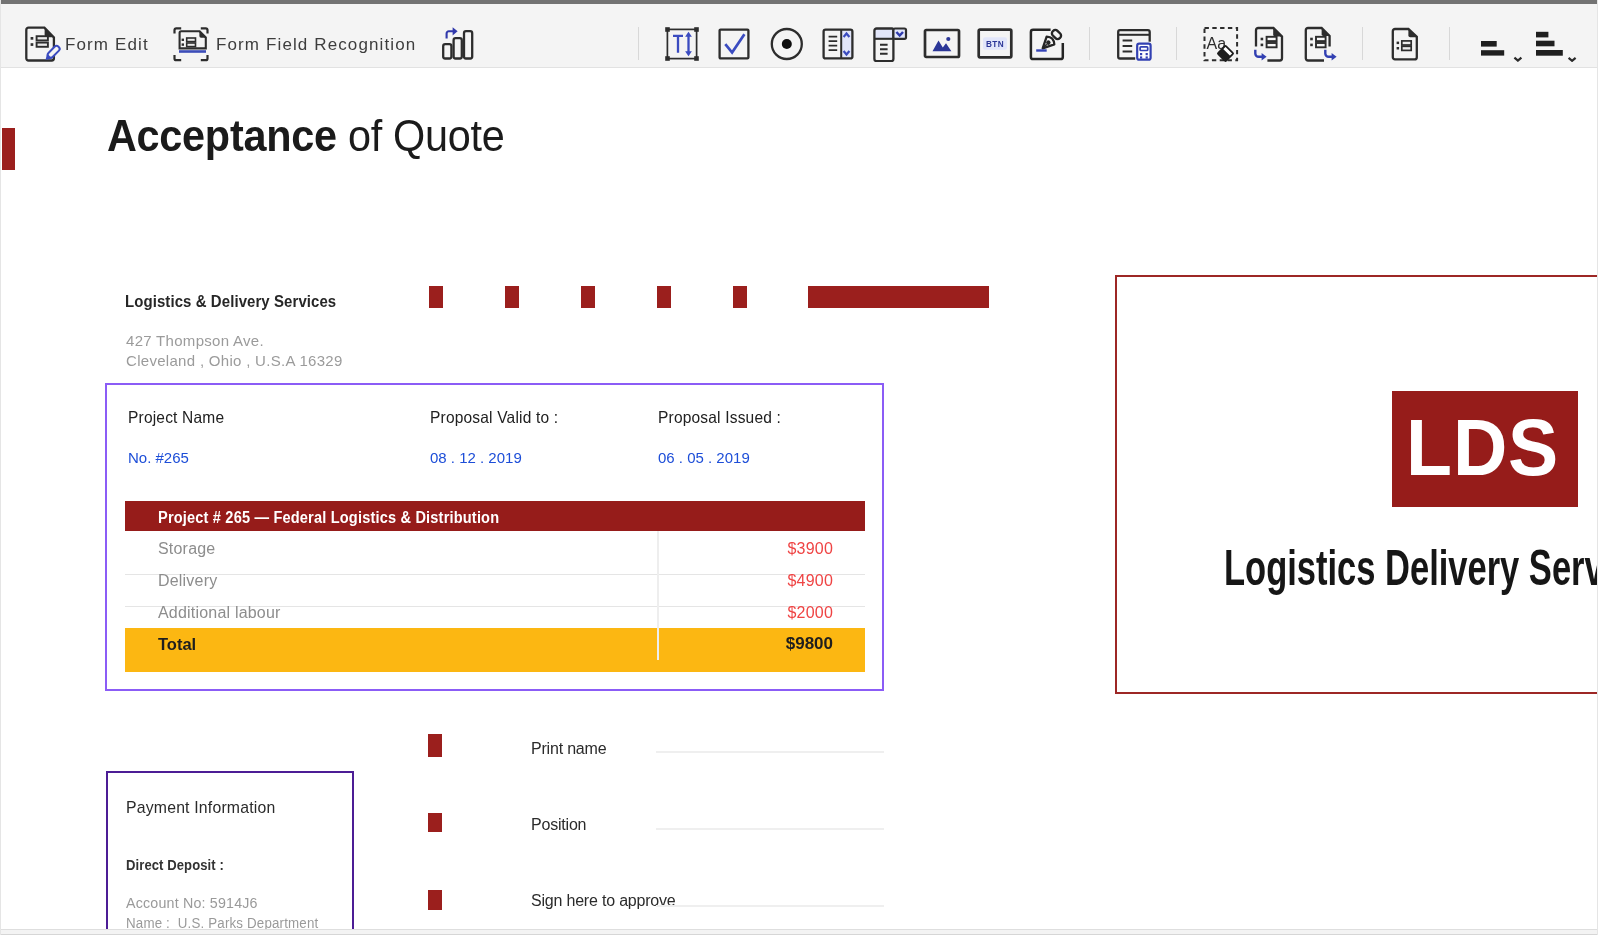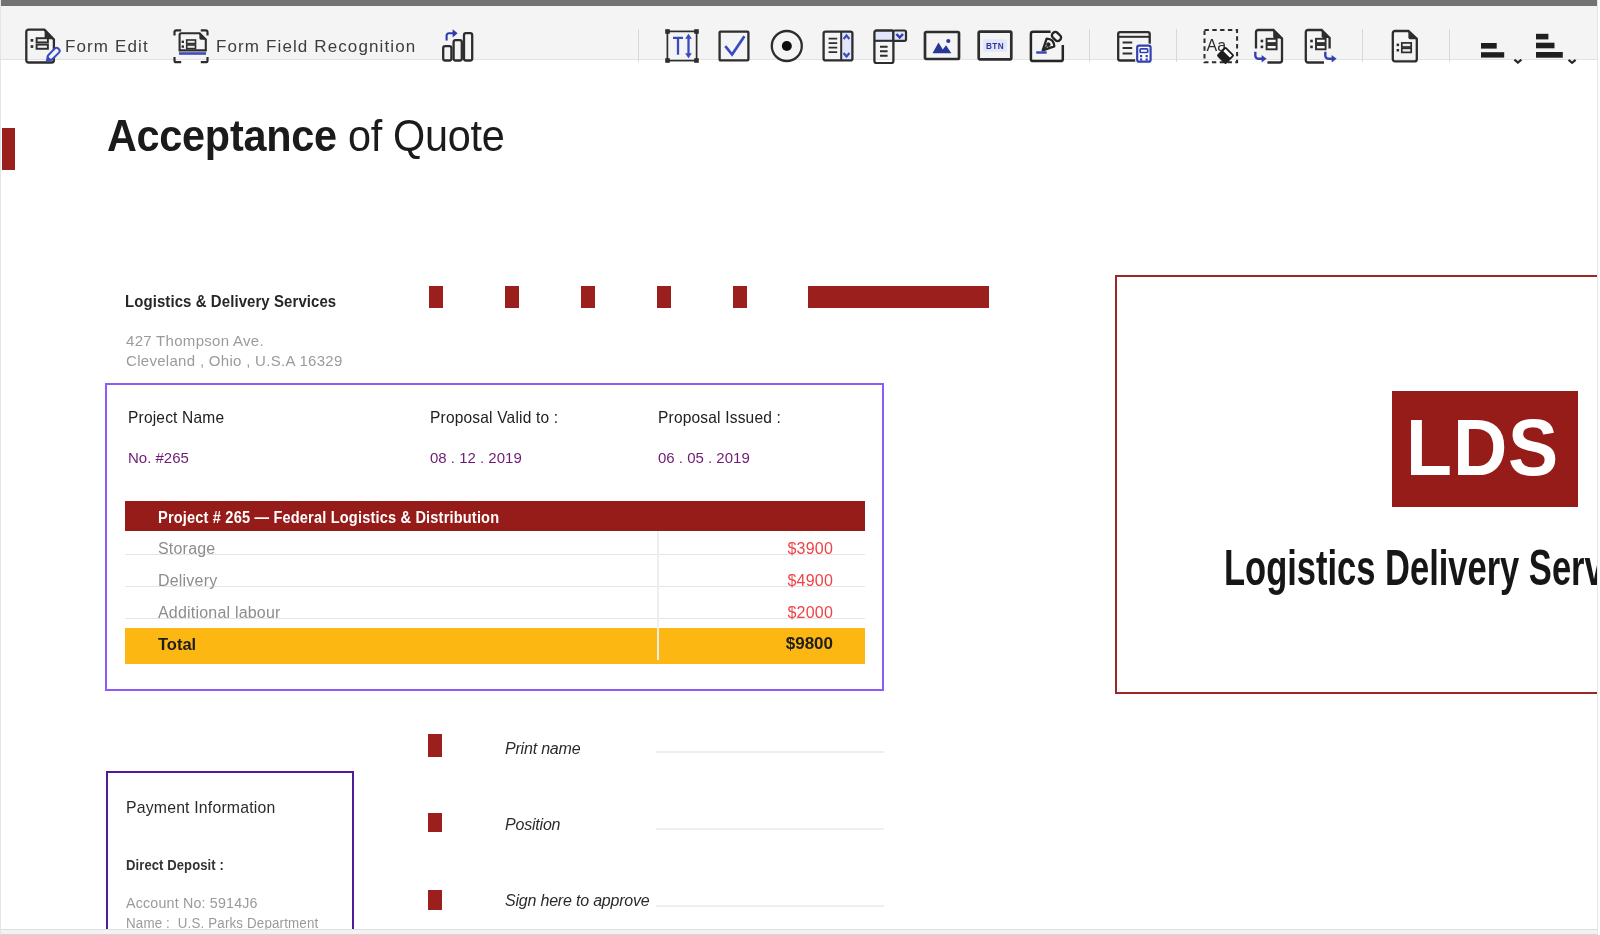--- a/index.html
+++ b/index.html
@@ -1,22 +1,22 @@
 <!DOCTYPE html>
 <html><head>
 <meta charset="utf-8">
 <style>
 * { margin:0; padding:0; box-sizing:border-box; }
 html,body { width:1600px; height:935px; overflow:hidden; }
 body { font-family:"Liberation Sans", sans-serif; background:#ffffff; position:relative; }
 .abs { position:absolute; }
 
 
-#toolbar { position:absolute; left:0; top:0; width:1600px; height:60px; z-index:10;
-  background:#f4f4f4; border-bottom:1px solid #e2e2e2; border-top:6px solid #737373; }
+#toolbar { position:absolute; left:0; top:0; width:1600px; height:68px; z-index:10;
+  background:#f4f4f4; border-bottom:1px solid #e2e2e2; border-top:4px solid #737373; }
 .tlabel { position:absolute; top:2px; height:78px; line-height:78px; font-size:17px;
   letter-spacing:1.12px; color:#3d3d3d; white-space:nowrap; }
 .sep { position:absolute; top:23px; width:1px; height:33px; background:#d8d8d8; }
 .icon { position:absolute; }
 
 
 #doc { position:absolute; left:0; top:0; width:1600px; height:935px; background:#fff; z-index:1; }
 .red { background:#9b1f1d; }
 #accent { left:2px; top:128px; width:13px; height:42px; }
 #title { left:107px; top:110px; font-size:45px; color:#1b1b1b; white-space:nowrap;
@@ -24,45 +24,45 @@
 #title b { font-weight:bold; }
 
 #lds-name { left:125px; top:292px; font-size:17px; font-weight:bold; color:#272727; letter-spacing:0.1px; transform:scaleX(0.88); transform-origin:left top; white-space:nowrap;}
 .dash { top:286px; width:14px; height:22px; }
 #dashbar { left:808px; top:286px; width:181px; height:22px; }
 #addr1 { left:126px; top:332px; font-size:15px; color:#9b9b9b; letter-spacing:0.3px;}
 #addr2 { left:126px; top:352px; font-size:15px; color:#9b9b9b; letter-spacing:0.3px;}
 
 #mainbox { left:105px; top:383px; width:779px; height:308px; border:2px solid #8b5cf6; background:#fff; }
 .h1lab { position:absolute; top:23px; font-size:16.5px; color:#212121; letter-spacing:0.2px; transform:scaleX(0.94); transform-origin:left top; white-space:nowrap; }
-.h1val { position:absolute; top:64px; font-size:15px; color:#701a75; letter-spacing:0; white-space:nowrap; }
+.h1val { position:absolute; top:64px; font-size:15px; color:#1d4ed8; letter-spacing:0; white-space:nowrap; }
 #redhead { position:absolute; left:18px; top:116px; width:740px; height:30px; background:#961c1a; }
 #redhead span { position:absolute; left:33px; top:8px; font-size:16px; font-weight:bold; color:#fff; letter-spacing:0.2px; transform:scaleX(0.91); transform-origin:left top; white-space:nowrap;}
-.trow { position:absolute; left:18px; width:740px; height:24px; border-bottom:1px solid #e5e5e5; }
+.trow { position:absolute; left:18px; width:740px; height:44px; border-bottom:1px solid #e5e5e5; }
 .trow .lab { position:absolute; left:33px; top:9px; font-size:16px; color:#8d8d8d; letter-spacing:0.2px;}
 .trow .val { position:absolute; right:32px; top:9px; font-size:16px; color:#ef4444; letter-spacing:0.2px;}
-#totrow { position:absolute; left:18px; top:243px; width:740px; height:36px; background:#fcb712;text-decoration:underline; }
+#totrow { position:absolute; left:18px; top:243px; width:740px; height:44px; background:#fcb712;text-decoration:underline; }
 #totrow .lab { position:absolute; left:33px; top:7px; font-size:16.5px; font-weight:bold; color:#1e1e1e; }
 #totrow .val { position:absolute; right:32px; top:6px; font-size:17px; font-weight:bold; color:#1e1e1e; }
 #vdiv { position:absolute; left:550px; top:146px; width:2px; height:129px; background:#eeeeee; }
 
 #ldsbox { left:1115px; top:275px; width:720px; height:419px; border:2px solid #9d2725; background:#fff; }
 #ldsrect { position:absolute; left:275px; top:114px; width:186px; height:116px; background:#961c1a;text-align:center; }
 #ldsrect span { position:absolute; left:14px; top:11px; font-size:80px; font-weight:bold; color:#fff; letter-spacing:1px; transform:scaleX(0.94); transform-origin:left top; }
 #ldstext { position:absolute; left:107px; top:262px; font-size:50px; font-weight:bold; color:#161616;
   white-space:nowrap; transform:scaleX(0.69); transform-origin:left top; }
 
 #paybox { left:106px; top:771px; width:248px; height:164px; border:2px solid #4c1d95; background:#fff; }
 #pay1 { position:absolute; left:18px; top:25px; font-size:17px; color:#2b2b2b; letter-spacing:0.2px; transform:scaleX(0.93); transform-origin:left top; white-space:nowrap;}
 #pay2 { position:absolute; left:18px; top:83px; font-size:15px; color:#333; font-weight:bold; letter-spacing:0.1px; transform:scaleX(0.87); transform-origin:left top; white-space:nowrap;}
 #pay3 { position:absolute; left:18px; top:121px; font-size:15.5px; color:#9a9a9a; letter-spacing:0.2px; white-space:nowrap; transform:scaleX(0.92); transform-origin:left top;}
 #pay4 { position:absolute; left:18px; top:141px; font-size:15.5px; color:#9a9a9a; letter-spacing:0.2px; white-space:nowrap; transform:scaleX(0.86); transform-origin:left top;}
 
 .sq { left:428px; width:14px; }
-.slab { left:505px; font-size:16px; color:#2b2b2b; letter-spacing:-0.2px; white-space:nowrap;font-style:italic;}
+.slab { left:531px; font-size:16px; color:#2b2b2b; letter-spacing:-0.2px; white-space:nowrap;}
 .sline { left:656px; width:228px; height:2px; background:#efefef; }
 
 #botbar { position:absolute; left:0; top:929px; width:1600px; height:6px; background:#f3f3f3; border-top:1px solid #dedede; border-bottom:1px solid #d6d6d6; z-index:20; }
 .eborder { position:absolute; top:0; width:1px; height:935px; background:#e5e5e5; z-index:30; }
 </style>
 </head>
 <body>
 
 <div id="toolbar">
 

